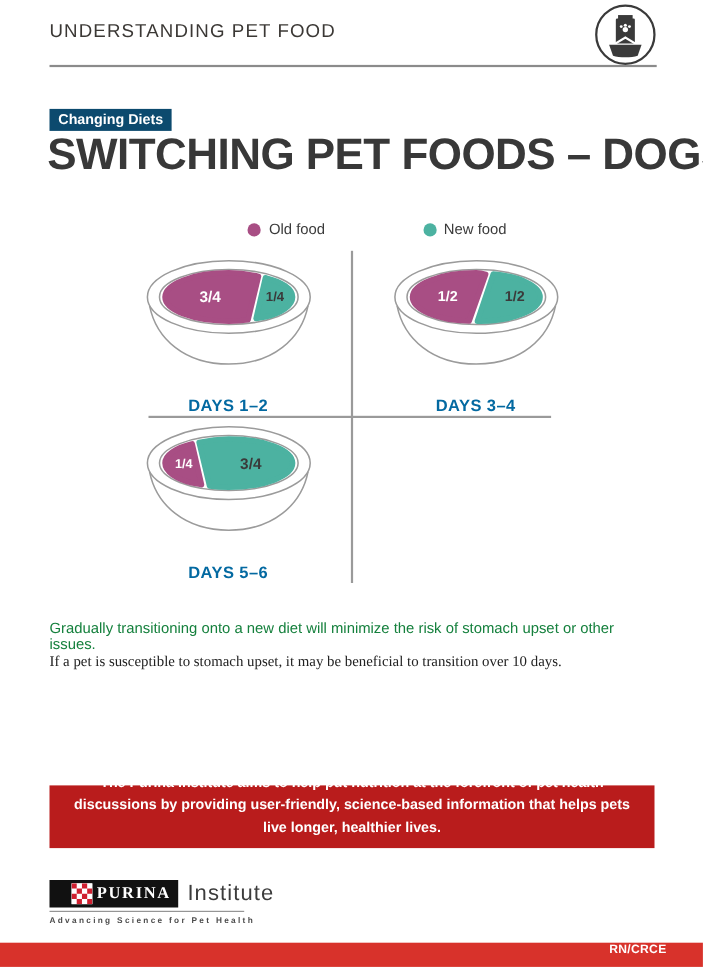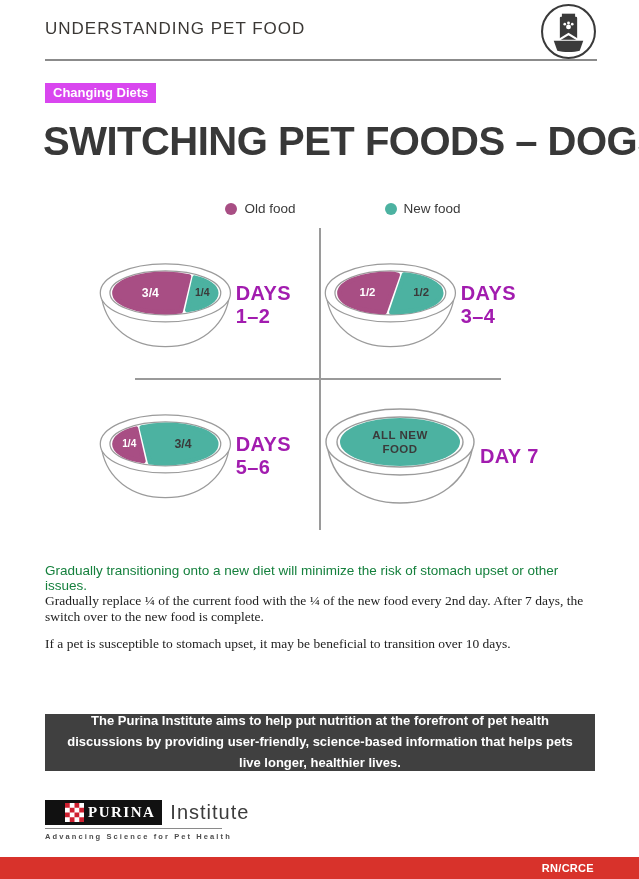--- a/index.html
+++ b/index.html
@@ -16,22 +16,22 @@
     font-size: 17px; letter-spacing: 1px; font-weight: 500; color: #3b3835;
   }
   .header-icon { position: absolute; top: 3px; left: 540px; width: 57px; height: 57px; }
   .header-rule {
     position: absolute; top: 59px; left: 45px; width: 552px; height: 2px;
     background: #8b8b8b;
   }
 
   
   .badge {
-    position: absolute; top: 83px; left: 45px;
-    background: #d946ef; color: #fff;
+    position: absolute; top: 99px; left: 45px;
+    background: #0c4a6e; color: #fff;
     font-size: 13px; font-weight: 700; padding: 2px 8px 3px 8px;
   }
 
   
   .page-title {
     position: absolute; top: 119px; left: 43px; width: 560px;
     font-size: 40px; font-weight: 800; letter-spacing: -0.5px;
     color: #383838; white-space: nowrap;
   }
 
@@ -45,30 +45,30 @@
   .legend-dot.old { background: #a84e84; }
   .legend-dot.new { background: #4cb2a1; }
   .legend-label { font-size: 13.5px; color: #3a3a3a; }
 
   
   .bowls-grid {
     position: absolute; top: 228px; left: 95px; width: 450px; height: 302px;
   }
   .bowl-cell {
     position: absolute; width: 225px; height: 151px;
-    display: flex; flex-direction: row; align-items: center;
+    display: flex; flex-direction: column; align-items: center;
   }
   .cell-0 { left: 0;     top: 0;     }
   .cell-1 { left: 225px; top: 0;     }
   .cell-2 { left: 0;     top: 151px; }
   .cell-3 { left: 225px; top: 151px; }
   .bowl-svg { width: 160px; height: 104px; margin-top: 6px; }
   .bowl-caption {
-    margin-top: 3px; font-size: 20px; font-weight: 700;
-    letter-spacing: 0.4px; color: #a21caf;
+    margin-top: 23px; font-size: 15px; font-weight: 700;
+    letter-spacing: 0.4px; color: #0369a1;
   }
   .divider-v {
     position: absolute; left: 224px; top: 0; width: 1.5px; height: 302px;
     background: #9a9a9a;
   }
   .divider-h {
     position: absolute; left: 40px; top: 150px; width: 366px; height: 1.5px;
     background: #9a9a9a;
   }
   .outline { stroke: #9b9b9b; stroke-width: 1.4; }
@@ -88,22 +88,22 @@
   .paragraphs {
     position: absolute; top: 593px; left: 45px; width: 552px;
     font-family: "Liberation Serif", serif; font-size: 13.5px;
     color: #222; line-height: 1.22;
   }
   .paragraphs p { margin-bottom: 10px; }
 
   
   .callout {
     position: absolute; top: 714px; left: 45px; width: 550px; height: 57px;
-    background: #404040; color: #fff;
-    display: flex; align-items: center; justify-content: center;
+    background: #b91c1c; color: #fff;
+    display: flex; align-items: flex-end; justify-content: center;
     text-align: center; padding: 8px 16px;
   }
   .callout-text { font-size: 13px; font-weight: 700; line-height: 1.6; }
 
   
   .purina-logo { position: absolute; top: 800px; left: 45px; display: flex; align-items: center; }
   .logo-black {
     background: #111; height: 25px; display: flex; align-items: center;
     padding: 0 7px 0 20px; gap: 4px;
   }
@@ -119,22 +119,22 @@
     position: absolute; top: 828px; left: 45px; width: 177px; height: 1px; background: #8a8a8a;
   }
   .footer-tagline {
     position: absolute; top: 832px; left: 45px;
     font-size: 7.5px; font-weight: 700; letter-spacing: 2.1px; color: #4c4c4c;
   }
 
   
   .bottom-bar {
     position: absolute; bottom: 0; left: 0; width: 100%; height: 22px;
-    background: #d8322b; display: flex; align-items: center; justify-content: flex-end;
-    padding-right: 45px;
+    background: #d8322b; display: flex; align-items: flex-start; justify-content: flex-end;
+    padding-right: 33px;
   }
   .doc-code { color: #fff; font-size: 11px; font-weight: 700; letter-spacing: 0.3px; }
 </style>
 </head>
 <body>
 
 <div class="page">
 
   <div class="header-title">UNDERSTANDING PET FOOD</div>
   <svg class="header-icon" viewBox="0 0 56 56">
@@ -201,37 +201,25 @@
         <ellipse class="outline" cx="80" cy="36" rx="74" ry="33" fill="#fff"></ellipse>
         <ellipse class="outline" cx="80" cy="36" rx="63" ry="25" fill="none"></ellipse>
         <path class="blob-old" d="M45.5 18.8 C 32 22.2 22 28.5 22 36 C 22 44 32.5 50.8 47.5 54.2 L 55.2 55.6 L 46.7 18.5 Z"></path>
         <path class="blob-new" d="M80 14 C 112 14 138 24 138 36 C 138 48 112 58 80 58 C 74 58 68 57.6 62.5 56.8 L 53 17.2 C 61.5 15.2 70.5 14 80 14 Z"></path>
         <text class="frac frac-light" x="39" y="40" font-size="11.5" text-anchor="middle">1/4</text>
         <text class="frac frac-dark" x="100" y="41" font-size="14" text-anchor="middle">3/4</text>
       </svg>
       <div class="bowl-caption">DAYS 5–6</div>
     </div>
 
-    <div class="bowl-cell cell-3">
-      <svg class="bowl-svg" viewBox="0 0 160 104">
-        <path class="outline" d="M8 44 C 14 74 40 97 80 97 C 120 97 146 74 152 44" fill="none"></path>
-        <ellipse class="outline" cx="80" cy="36" rx="74" ry="33" fill="#fff"></ellipse>
-        <ellipse class="outline" cx="80" cy="36" rx="63" ry="25" fill="none"></ellipse>
-        <ellipse fill="#4cb2a1" cx="80" cy="36" rx="60" ry="24"></ellipse>
-        <text class="frac frac-dark" x="80" y="33" font-size="11.5" letter-spacing="0.5" text-anchor="middle">ALL NEW</text>
-        <text class="frac frac-dark" x="80" y="47" font-size="11.5" letter-spacing="0.5" text-anchor="middle">FOOD</text>
-      </svg>
-      <div class="bowl-caption">DAY 7</div>
-    </div>
   </div>
 
   <p class="highlight">Gradually transitioning onto a new diet will minimize the risk of stomach upset or other issues.</p>
 
   <div class="paragraphs">
-    <p>Gradually replace ¼ of the current food with the ¼ of the new food every 2nd day. After 7 days, the switch over to the new food is complete.</p>
     <p>If a pet is susceptible to stomach upset, it may be beneficial to transition over 10 days.</p>
   </div>
 
   <div class="callout">
     <div class="callout-text">The Purina Institute aims to help put nutrition at the forefront of pet health discussions by providing user-friendly, science-based information that helps pets live longer, healthier lives.</div>
   </div>
 
   <div class="purina-logo">
     <div class="logo-black">
       <svg class="checker" viewBox="0 0 20 20">

